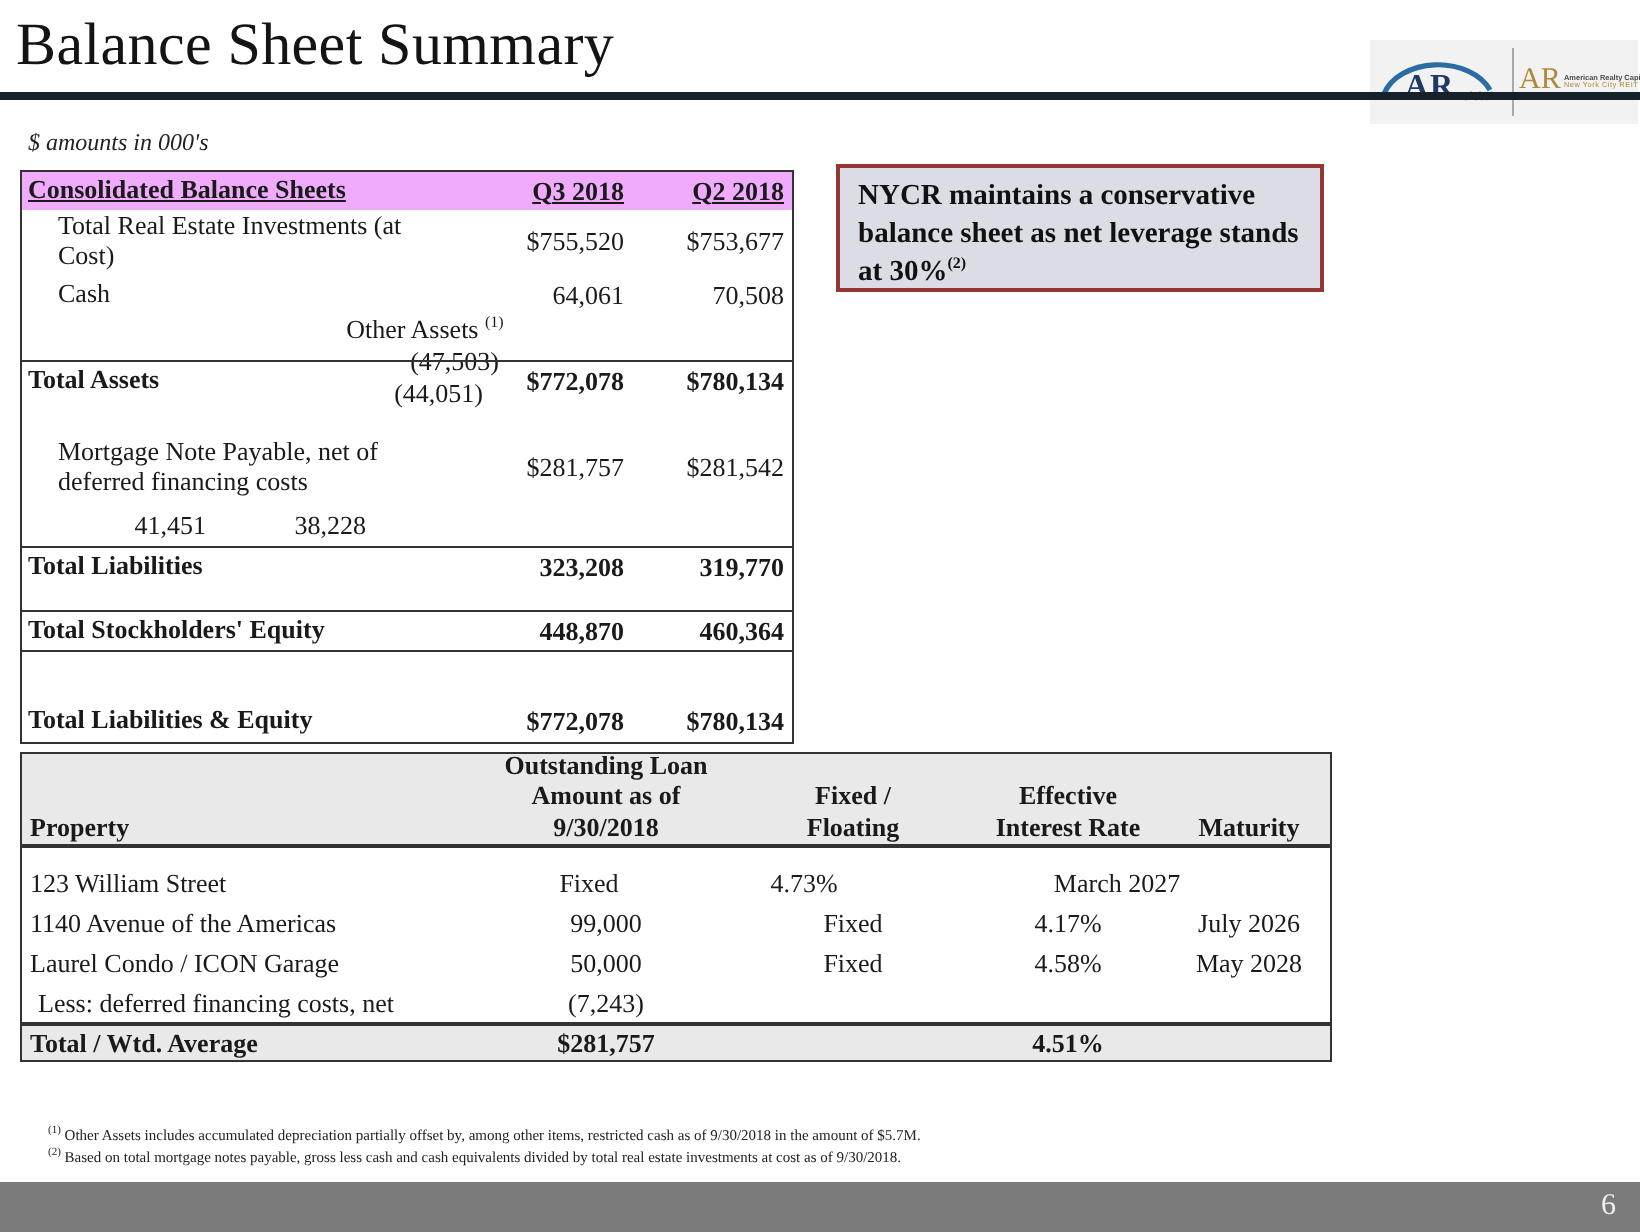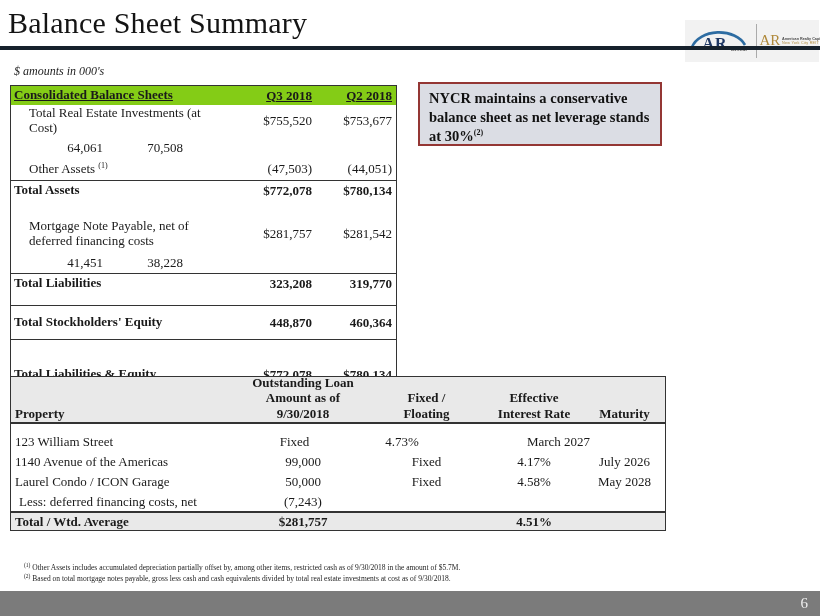--- a/index.html
+++ b/index.html
@@ -50,28 +50,28 @@
   
   .bs-table {
     position:absolute; left:10px; top:85px; width:387px;
     border:1.5px solid #333333; background:#ffffff; font-size:13px;
     display:flex; flex-direction:column;
   }
   .bs-row { display:flex; align-items:center; }
   .bs-label { flex:1; padding-left:3px; line-height:1.15; }
   .bs-q3 { width:92px; text-align:right; }
   .bs-q2 { width:84px; text-align:right; padding-right:4px; }
-  .bs-head { background:#84cc16; height:19px; font-weight:bold; }
+  .bs-head { background:#f0abfc; height:19px; font-weight:bold; }
   .bs-head span { text-decoration:underline; }
   .indent .bs-label { padding-left:18px; }
   .bold { font-weight:bold; }
   .bt { border-top:1.5px solid #333333; }
   .bb { border-bottom:1.5px solid #333333; }
-  .h33 { height:32px; } .h21 { height:21px; } .h22 { height:22px; }
-  .h20 { height:20px;justify-content:center; } .h36 { height:36px; } .h19 { height:35px; }
+  .h33 { height:32px; } .h21 { height:21px; } .h22 { height:22px;flex-direction:column; }
+  .h20 { height:20px;justify-content:center; } .h36 { height:36px; } .h19 { height:21px; }
   .sp16 { height:16px; } .sp12 { height:12px; } .sp24 { height:24px; }
   sup { font-size:8px; vertical-align:super; line-height:0; }
 
   
   .callout {
     position:absolute; left:418px; top:82px; width:244px; height:64px;
     background:#dbdde4; border:2px solid #943634; padding:5px 9px;
     font-size:14.5px; font-weight:bold; line-height:1.3; color:#111111;
   }
 
@@ -144,20 +144,21 @@
     <div class="bs-q2"><span>Q2 2018</span></div>
   </div>
 
   <div class="bs-row indent h33">
     <div class="bs-label">Total Real Estate Investments (at Cost)</div>
     <div class="bs-q3">$755,520</div>
     <div class="bs-q2">$753,677</div>
   </div>
 
   <div class="bs-row indent h21">
+    <div class="bs-label">Cash</div>
     <div class="bs-q3">64,061</div>
     <div class="bs-q2">70,508</div>
   </div>
 
   <div class="bs-row indent h22">
     <div class="bs-label"><span>Other Assets</span> <sup>(1)</sup></div>
     <div class="bs-q3">(47,503)</div>
     <div class="bs-q2">(44,051)</div>
   </div>
 

